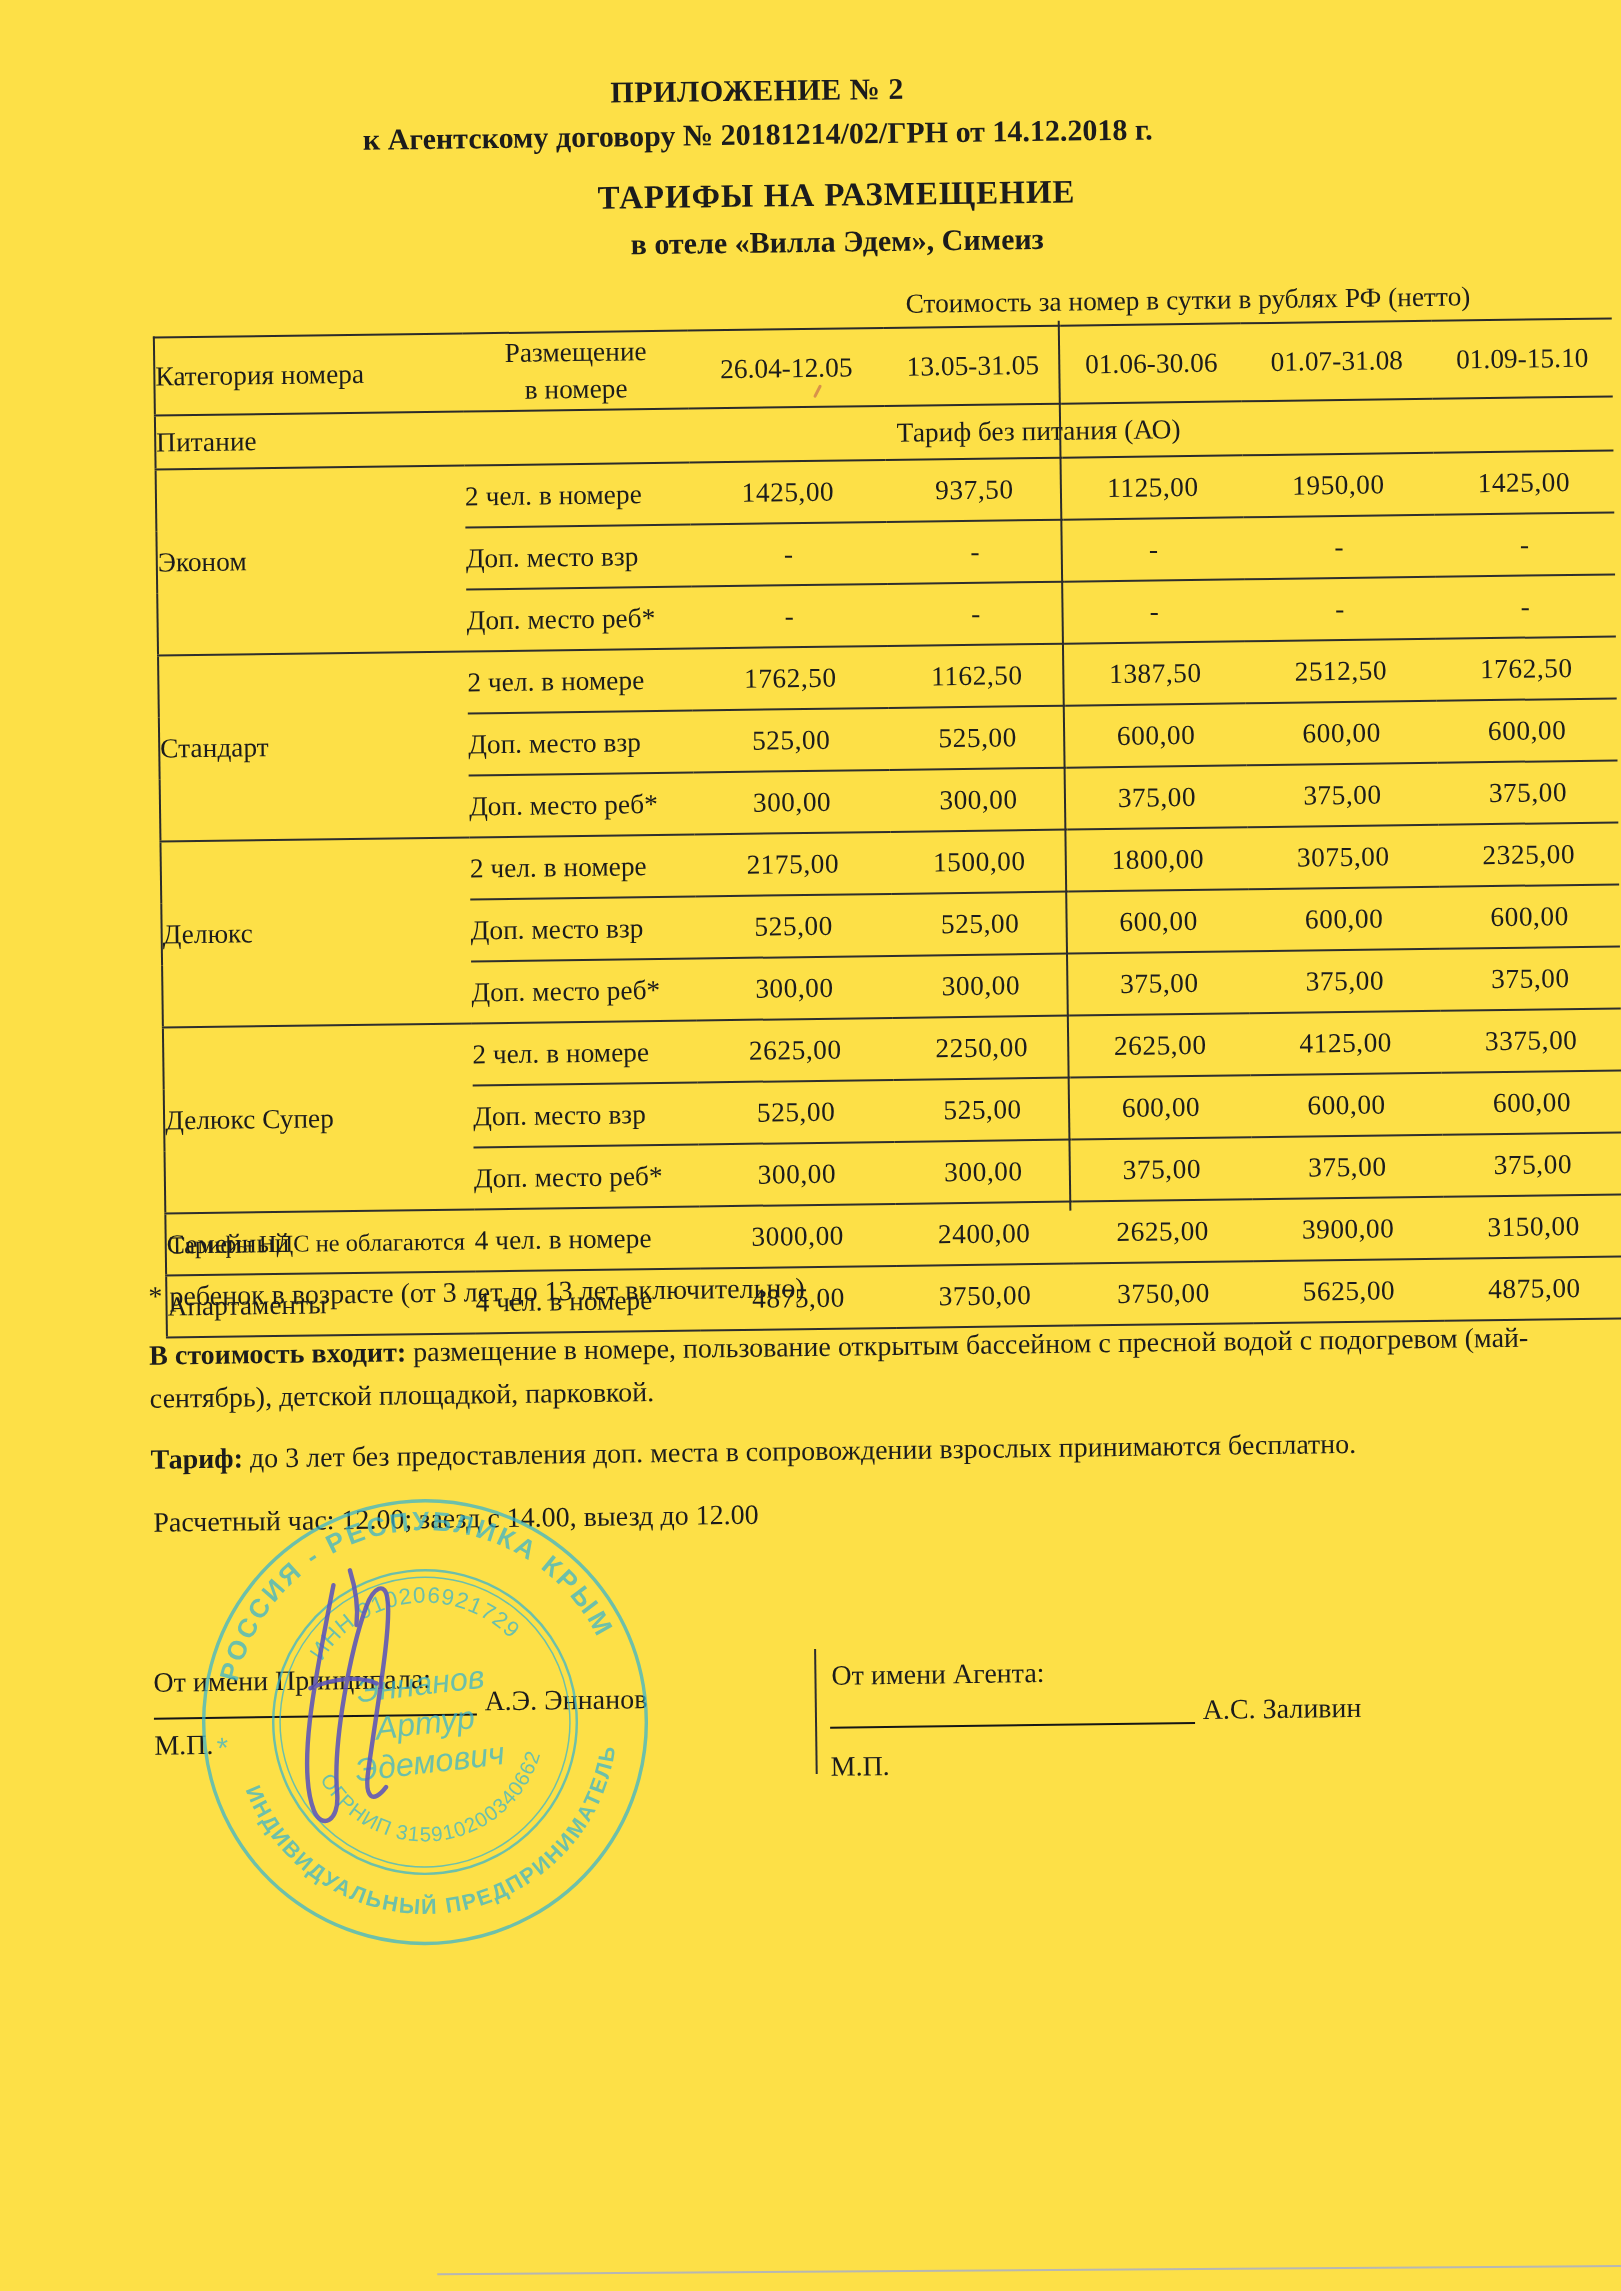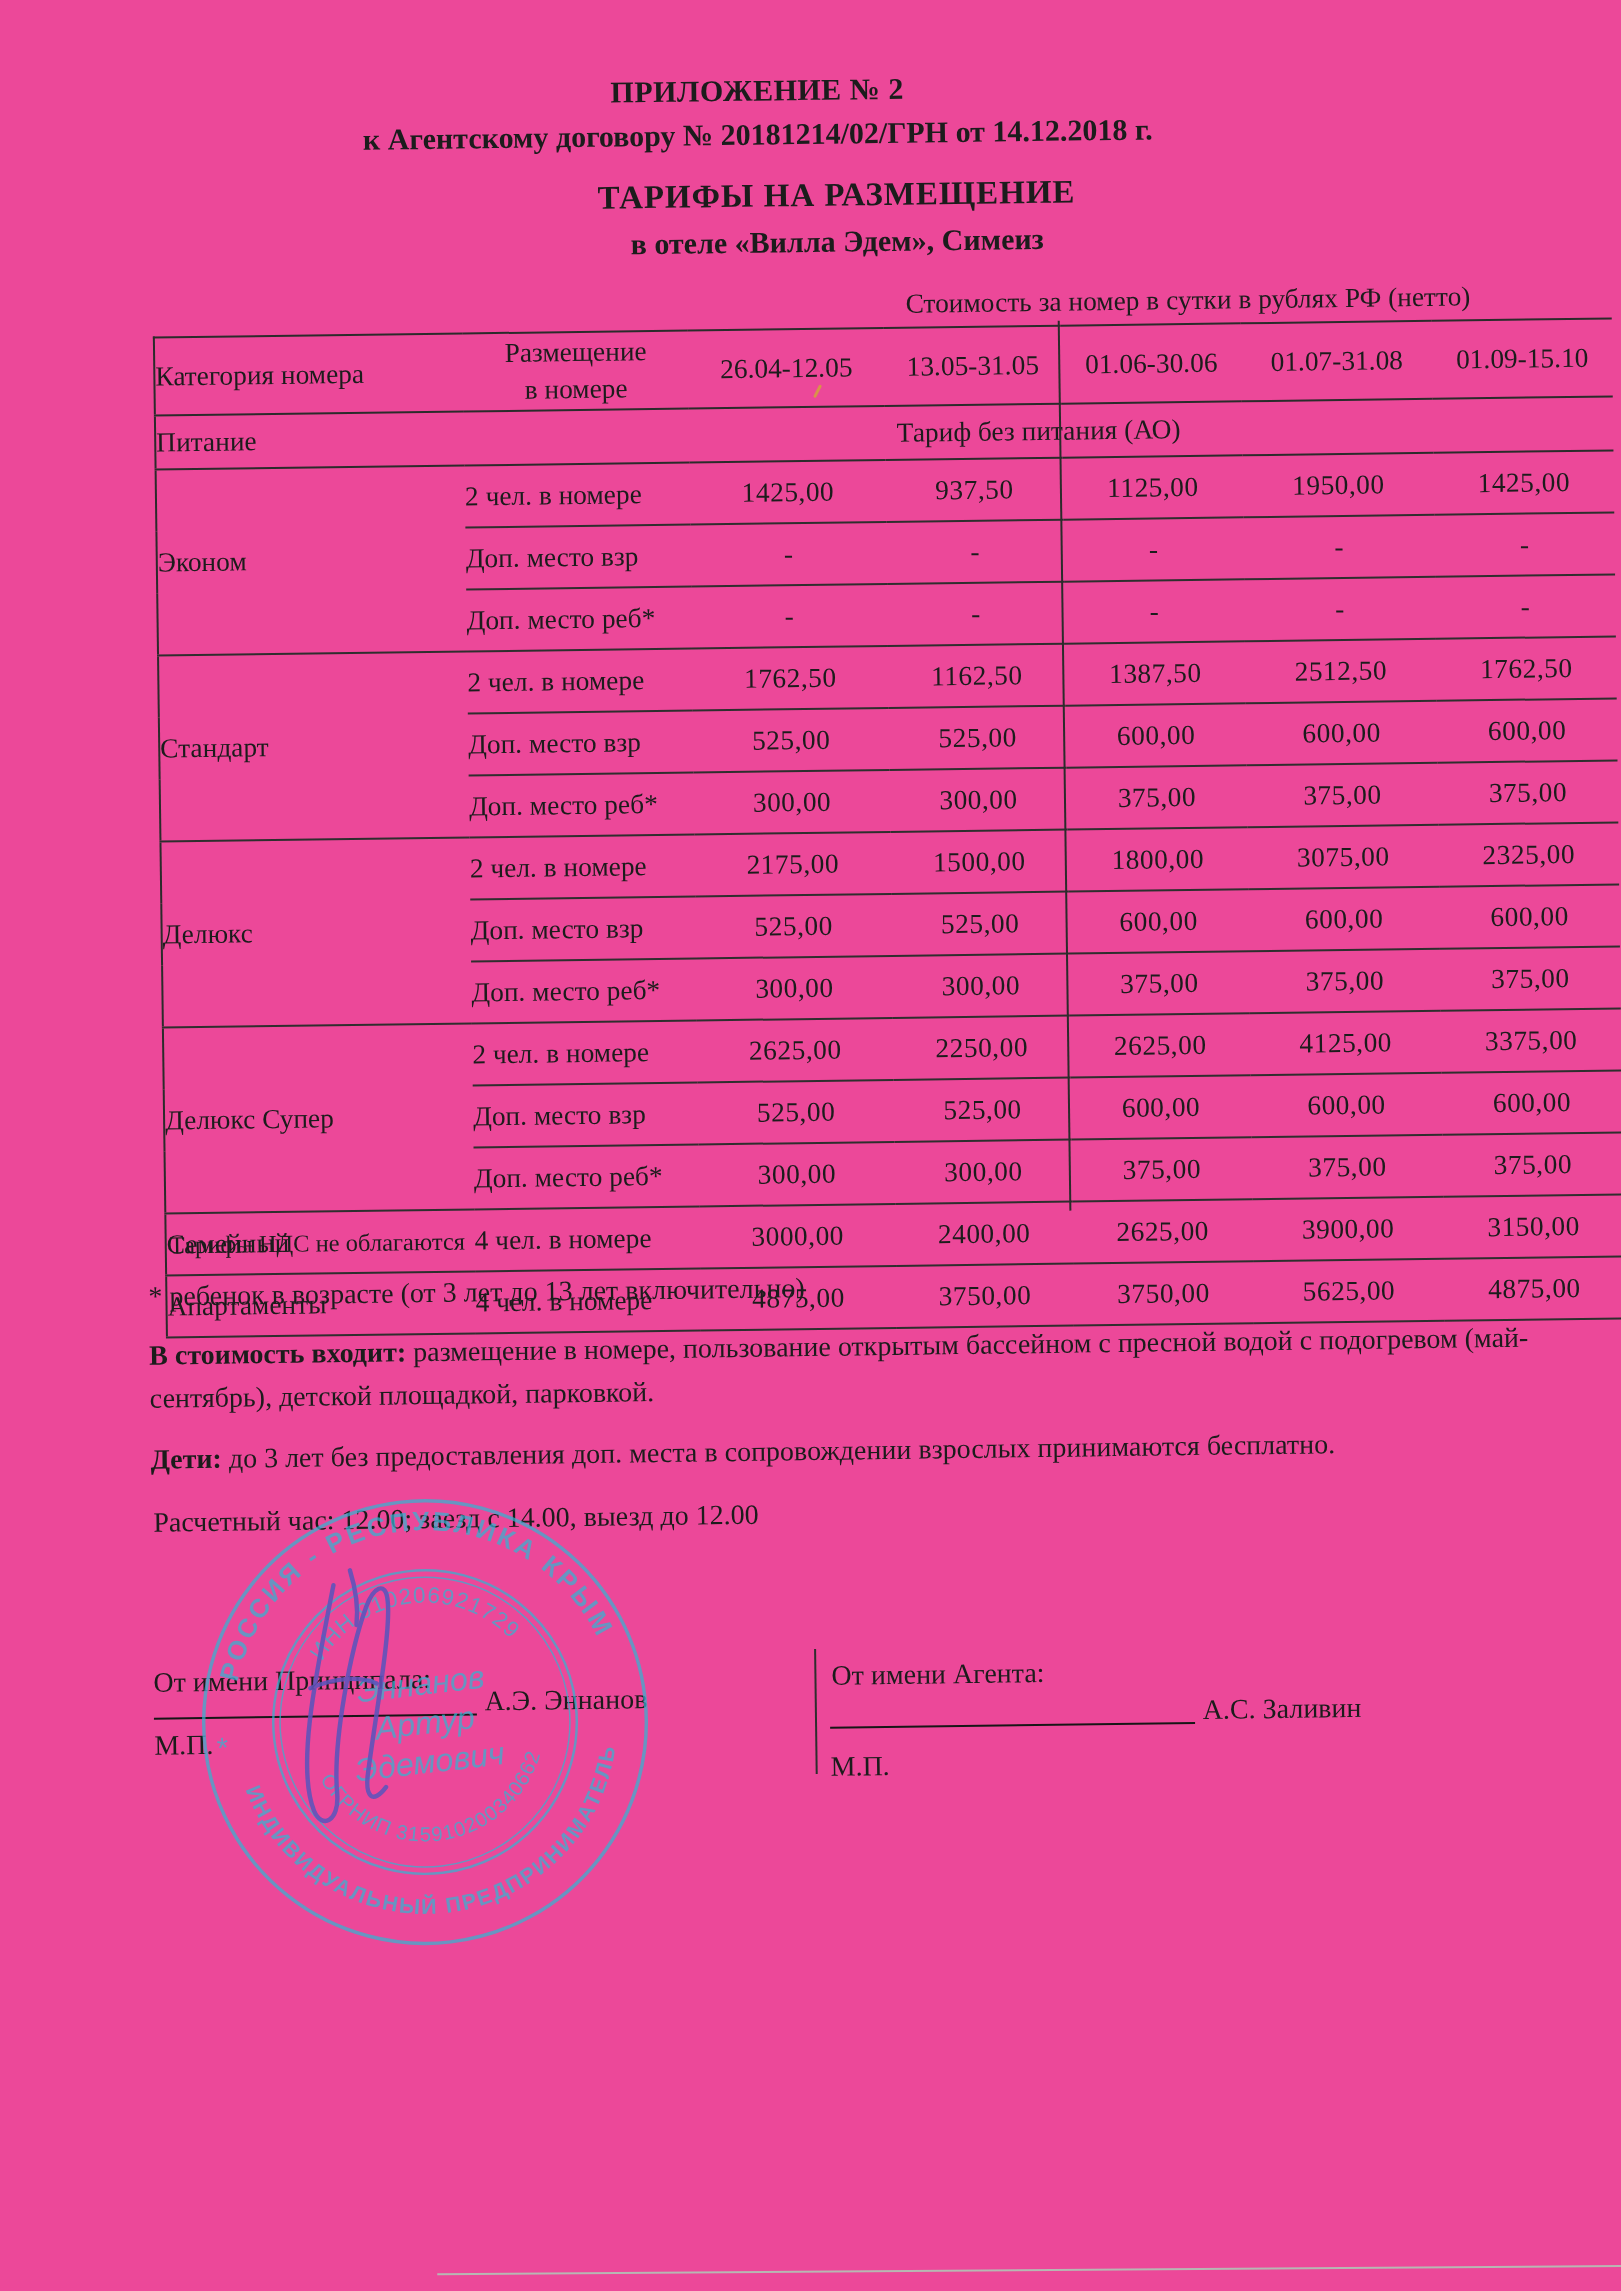--- a/index.html
+++ b/index.html
@@ -2,21 +2,21 @@
 <html><head>
 <meta charset="utf-8">
 <style>
   html,body{margin:0;padding:0;}
   body{
     width:1621px;height:2292px;position:relative;overflow:hidden;
     background:#fbfbf9;
     font-family:"Liberation Serif","DejaVu Serif",serif;
     color:#1c1c1c;
   }
-  .page{position:absolute;inset:0;background:#ec4899;}
+  .page{position:absolute;inset:0;background:#fde047;}
   .rot{position:absolute;inset:0;transform:rotate(-0.75deg);transform-origin:50% 45%;}
   .abs{position:absolute;}
   
   .title1{left:0;top:73px;width:1539px;text-align:center;font-weight:bold;font-size:30px;letter-spacing:0.5px;}
   .title2{left:0;top:117px;width:1539px;text-align:center;font-weight:bold;font-size:30px;}
   .title3{left:78px;top:177px;width:1539px;text-align:center;font-weight:bold;font-size:33px;letter-spacing:1px;}
   .title4{left:78px;top:225px;width:1539px;text-align:center;font-weight:bold;font-size:30px;}
   .caption{left:774px;top:290px;width:847px;text-align:center;font-size:27.4px;}
   
   table.tariff{position:absolute;left:162px;top:328px;width:1459px;border-collapse:collapse;table-layout:fixed;
@@ -229,21 +229,21 @@
 
   <div class="abs divider-line"></div>
   <div class="abs stray-mark"></div>
 
   <div class="abs vat-note">Тарифы НДС не облагаются</div>
 
   <div class="abs child-note">* ребенок в возрасте (от 3 лет  до  13  лет включительно)</div>
 
   <div class="abs note-par"><span class="lead">В стоимость входит:</span><span> размещение в номере, пользование открытым бассейном с пресной водой с подогревом (май-сентябрь), детской площадкой, парковкой.</span></div>
 
-  <div class="abs children-note"><span class="lead">Дети:</span><span> до 3 лет без предоставления доп.  места в сопровождении взрослых принимаются бесплатно.</span></div>
+  <div class="abs children-note"><span class="lead">Тариф:</span><span> до 3 лет без предоставления доп.  места в сопровождении взрослых принимаются бесплатно.</span></div>
 
   <div class="abs checkout-note">Расчетный час: 12.00; заезд с 14.00, выезд до 12.00</div>
 
   <div class="abs sig-label-p">От имени Принципала:</div>
   <div class="abs sig-row-p">
     <div class="sig-line-p"></div>
     <div class="sig-name">А.Э. Эннанов</div>
   </div>
   <div class="abs mp-p">М.П.</div>
 

